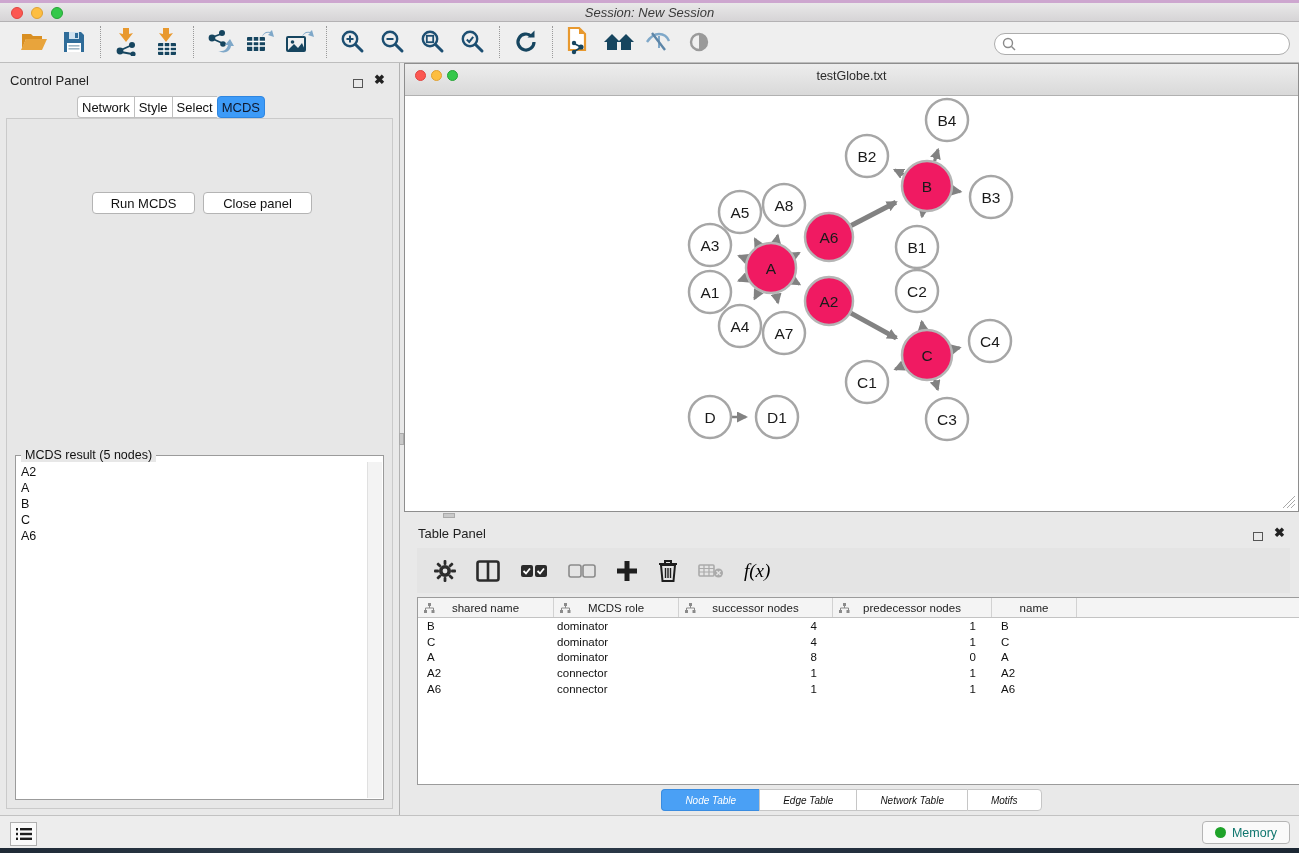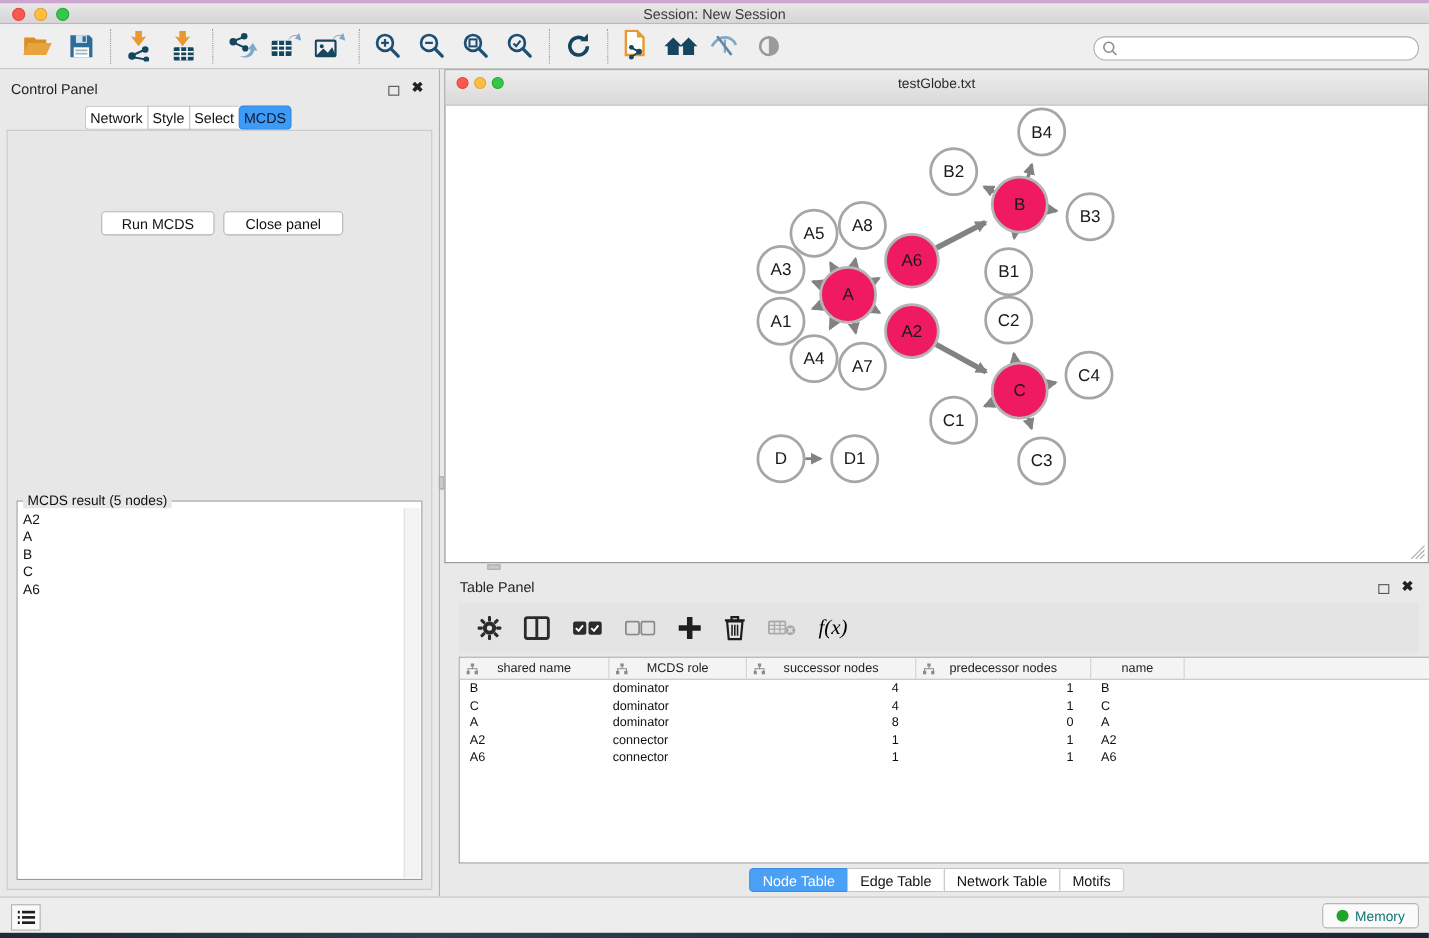--- a/index.html
+++ b/index.html
@@ -2,21 +2,21 @@
 <html><head>
 <meta charset="utf-8">
 <style>
   * { margin:0; padding:0; box-sizing:border-box; }
   html,body { width:1299px; height:853px; font-family:"Liberation Sans", sans-serif; background:#e9e9e9; overflow:hidden; }
   .abs { position:absolute; }
   #app { position:relative; width:1299px; height:853px; background:#e9e9e9; }
 
   
   #titlebar { left:0; top:0; width:1299px; height:22px;
-    background:linear-gradient(#ececec,#d6d4d6); border-bottom:1px solid #b4b2b4; }
+    background:linear-gradient(#ececec,#d6d4d6); border-bottom:1px solid #b4b2b4;font-style:italic; }
   #topstrip { left:0; top:0; width:1299px; height:3px; background:#cda6cf; }
   .tl { width:12px; height:12px; border-radius:50%; top:7px; }
   .tl.red { background:#fc5852; border:1px solid #e04440; }
   .tl.yellow { background:#fdbe41; border:1px solid #dfa133; }
   .tl.green { background:#34c84a; border:1px solid #26a436; }
   #main-title { width:100%; top:5px; text-align:center; font-size:13px; color:#3a3a3a; }
 
   
   #toolbar { left:0; top:22px; width:1299px; height:41px; background:#efefef; border-bottom:1px solid #bdbdbd;
     display:flex; align-items:center; padding-left:8px; }
@@ -74,22 +74,22 @@
   .trow { display:grid; grid-template-columns:136px 125px 154px 159px 85px 1fr; }
   #table-header { height:20px; background:#f4f4f4; border-bottom:1px solid #c3c3c3; }
   #table-header .hcell { position:relative; display:flex; align-items:center; justify-content:center;
     font-size:11.5px; color:#222; border-right:1px solid #d2d2d2; }
   #table-header .hcell .hico { position:absolute; left:6px; top:5px; }
   #table-body { font-size:11.5px; color:#111; }
   #table-body .trow { height:15.7px; align-items:center; }
   .cell-l0 { padding-left:9px; } .cell-l1 { padding-left:3px; } .cell-r { text-align:right; padding-right:16px; }
   .cell-l4 { padding-left:9px; }
   #tp-tabs { left:0; right:0; top:269px; display:flex; justify-content:center; }
-  .tptab { height:22px; padding:0 11px; background:#fff; border:1px solid #c6c6c6; border-right:none;
-    font-size:13px; color:#111; display:flex; align-items:center; }
+  .tptab { height:22px; padding:0 23px; background:#fff; border:1px solid #c6c6c6; border-right:none;
+    font-size:10px; color:#111; display:flex; align-items:center;font-style:italic; }
   .tptab:first-child { border-radius:4px 0 0 4px; }
   .tptab:last-child { border-right:1px solid #c6c6c6; border-radius:0 4px 4px 0; }
   .tptab.active { background:#4aa0f5; border-color:#3a8ce0; color:#fff; }
 
   
   #status-bar { left:0; top:815px; width:1299px; height:33px; background:#ededed; border-top:1px solid #c2c2c2; }
   #list-btn { left:10px; top:6px; width:27px; height:24px; background:#fafafa; border:1px solid #b0b0b0; display:flex; align-items:center; justify-content:center; }
   #memory-btn { right:9px; top:5px; width:88px; height:23px; background:#fafafa; border:1px solid #b5b5b5; border-radius:4px;
     display:flex; align-items:center; justify-content:center; gap:6px; font-size:12.5px; color:#0f766e; }
   #memory-dot { width:11px; height:11px; border-radius:50%; background:#1fa32a; }

